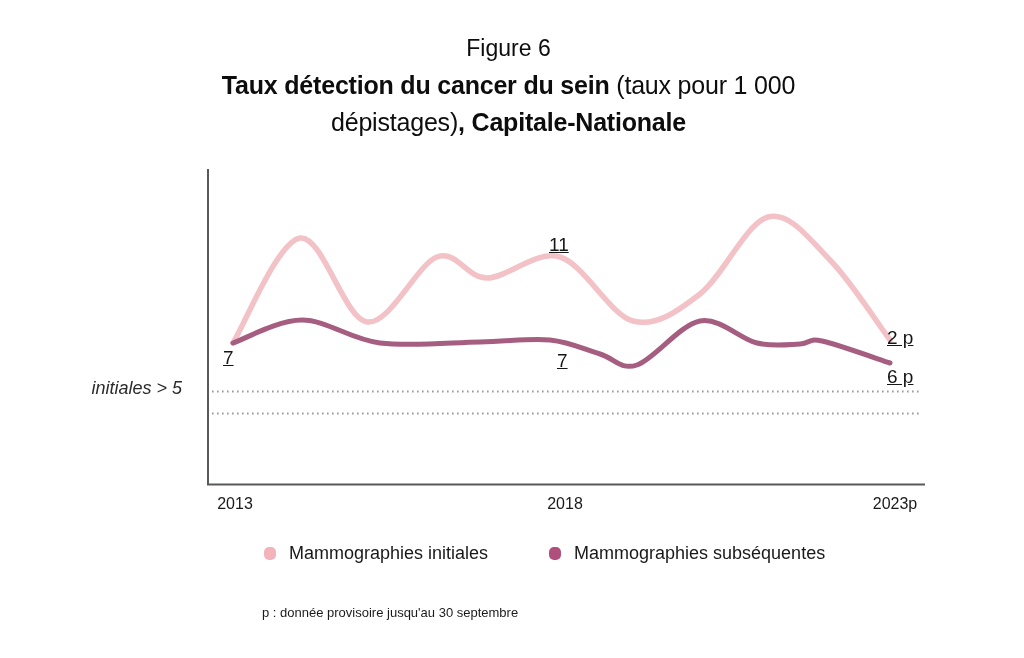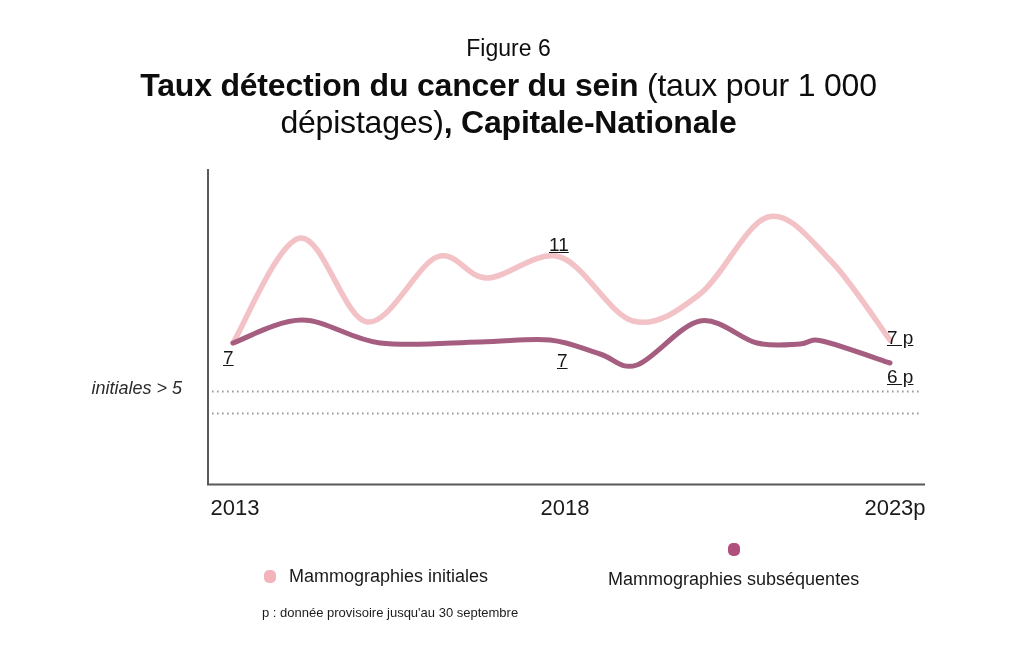--- a/index.html
+++ b/index.html
@@ -14,21 +14,21 @@
   }
   .title-block {
     position: absolute;
     top: 30px;
     left: 0;
     width: 100%;
     text-align: center;
     line-height: 37px;
   }
   .title-line-1 { font-size: 23px; font-weight: 400; color: #0d0d0d; }
-  .title-line-2, .title-line-3 { font-size: 32px; font-weight: 400; color: #0d0d0d; letter-spacing: -0.2px; }
+  .title-line-2, .title-line-3 { font-size: 25px; font-weight: 400; color: #0d0d0d; letter-spacing: -0.2px; }
   .title-line-2 b, .title-line-3 b { font-weight: 700; }
 
   .chart-svg { position: absolute; left: 0; top: 0; }
   .axis { stroke: #58595b; stroke-width: 2; fill: none; }
   .refline { stroke: #9b9b9b; stroke-width: 2; fill: none; stroke-dasharray: 1.6 3.4; }
   .curve { fill: none; stroke-linecap: round; stroke-linejoin: round; }
   .curve-initiales { stroke-width: 5.5; }
   .curve-subsequentes { stroke-width: 5; }
 
   .ref-label {
@@ -49,36 +49,36 @@
   .dlabel-init-peak  { left: 549px; top: 234px; }
   .dlabel-sub-mid    { left: 557px; top: 350px; }
   .dlabel-init-end   { left: 887px; top: 327px; }
   .dlabel-sub-end    { left: 887px; top: 366px; }
 
   .xtick {
     position: absolute;
     top: 495px;
     width: 90px;
     text-align: center;
-    font-size: 22px;
+    font-size: 16px;
     color: #1a1a1a;
   }
   .xtick-1 { left: 190px; }
   .xtick-2 { left: 520px; }
   .xtick-3 { left: 850px; }
 
   .legend-item {
     position: absolute;
     top: 543px;
     display: flex;
     align-items: center;
     gap: 13px;
   }
-  .legend-item-1 { left: 264px; margin-top: 23px; }
-  .legend-item-2 { left: 608px; flex-direction: column; }
+  .legend-item-1 { left: 264px; }
+  .legend-item-2 { left: 549px; }
   .legend-dot { width: 12px; height: 13px; border-radius: 5px; flex: 0 0 auto; }
   .legend-label { font-size: 18px; color: #191919; white-space: nowrap; }
 
   .footnote {
     position: absolute;
     left: 262px;
     top: 605px;
     font-size: 13px;
     color: #1b1b1b;
     white-space: nowrap;
@@ -102,21 +102,21 @@
     <line class="axis" x1="207" y1="484.5" x2="925" y2="484.5"></line>
     <path class="curve curve-initiales" d="M 233 343 C 244.2 325.5, 277.7 241.5, 300 238 C 322.3 234.5, 344.2 318.8, 367 322 C 389.8 325.2, 417.0 264.3, 437 257 C 457.0 249.7, 466.5 278.0, 487 278 C 507.5 278.0, 535.7 249.8, 560 257 C 584.3 264.2, 609.7 314.8, 633 321 C 656.3 327.2, 677.5 311.3, 700 294 C 722.5 276.7, 746.3 222.7, 768 217 C 789.7 211.3, 809.7 239.5, 830 260 C 850.3 280.5, 880.0 326.7, 890 340" stroke="#f3c2c7"></path>
     <path class="curve curve-subsequentes" d="M 233 343 C 244.5 339.2, 277.5 320.0, 302 320 C 326.5 320.0, 350.3 339.3, 380 343 C 409.7 346.7, 451.7 342.5, 480 342 C 508.3 341.5, 530.0 338.0, 550 340 C 570.0 342.0, 585.5 349.8, 600 354 C 614.5 358.2, 620.3 370.5, 637 365 C 653.7 359.5, 680.0 324.7, 700 321 C 720.0 317.3, 740.3 339.2, 757 343 C 773.7 346.8, 789.2 344.3, 800 344 C 810.8 343.7, 807.0 337.8, 822 341 C 837.0 344.2, 878.7 359.3, 890 363" stroke="#a55e80"></path>
   </svg>
 
   <div class="ref-label ref-label-1">initiales &gt; 5</div>
 
   <div class="dlabel dlabel-init-start">7</div>
   <div class="dlabel dlabel-init-peak">11</div>
   <div class="dlabel dlabel-sub-mid">7</div>
-  <div class="dlabel dlabel-init-end">7 p</div>
+  <div class="dlabel dlabel-init-end">2 p</div>
   <div class="dlabel dlabel-sub-end">6 p</div>
 
   <div class="xtick xtick-1">2013</div>
   <div class="xtick xtick-2">2018</div>
   <div class="xtick xtick-3">2023p</div>
 
   <div class="legend-item legend-item-1">
     <span class="legend-dot" style="background-color: rgb(242, 180, 186);"></span>
     <span class="legend-label">Mammographies initiales</span>
   </div>

